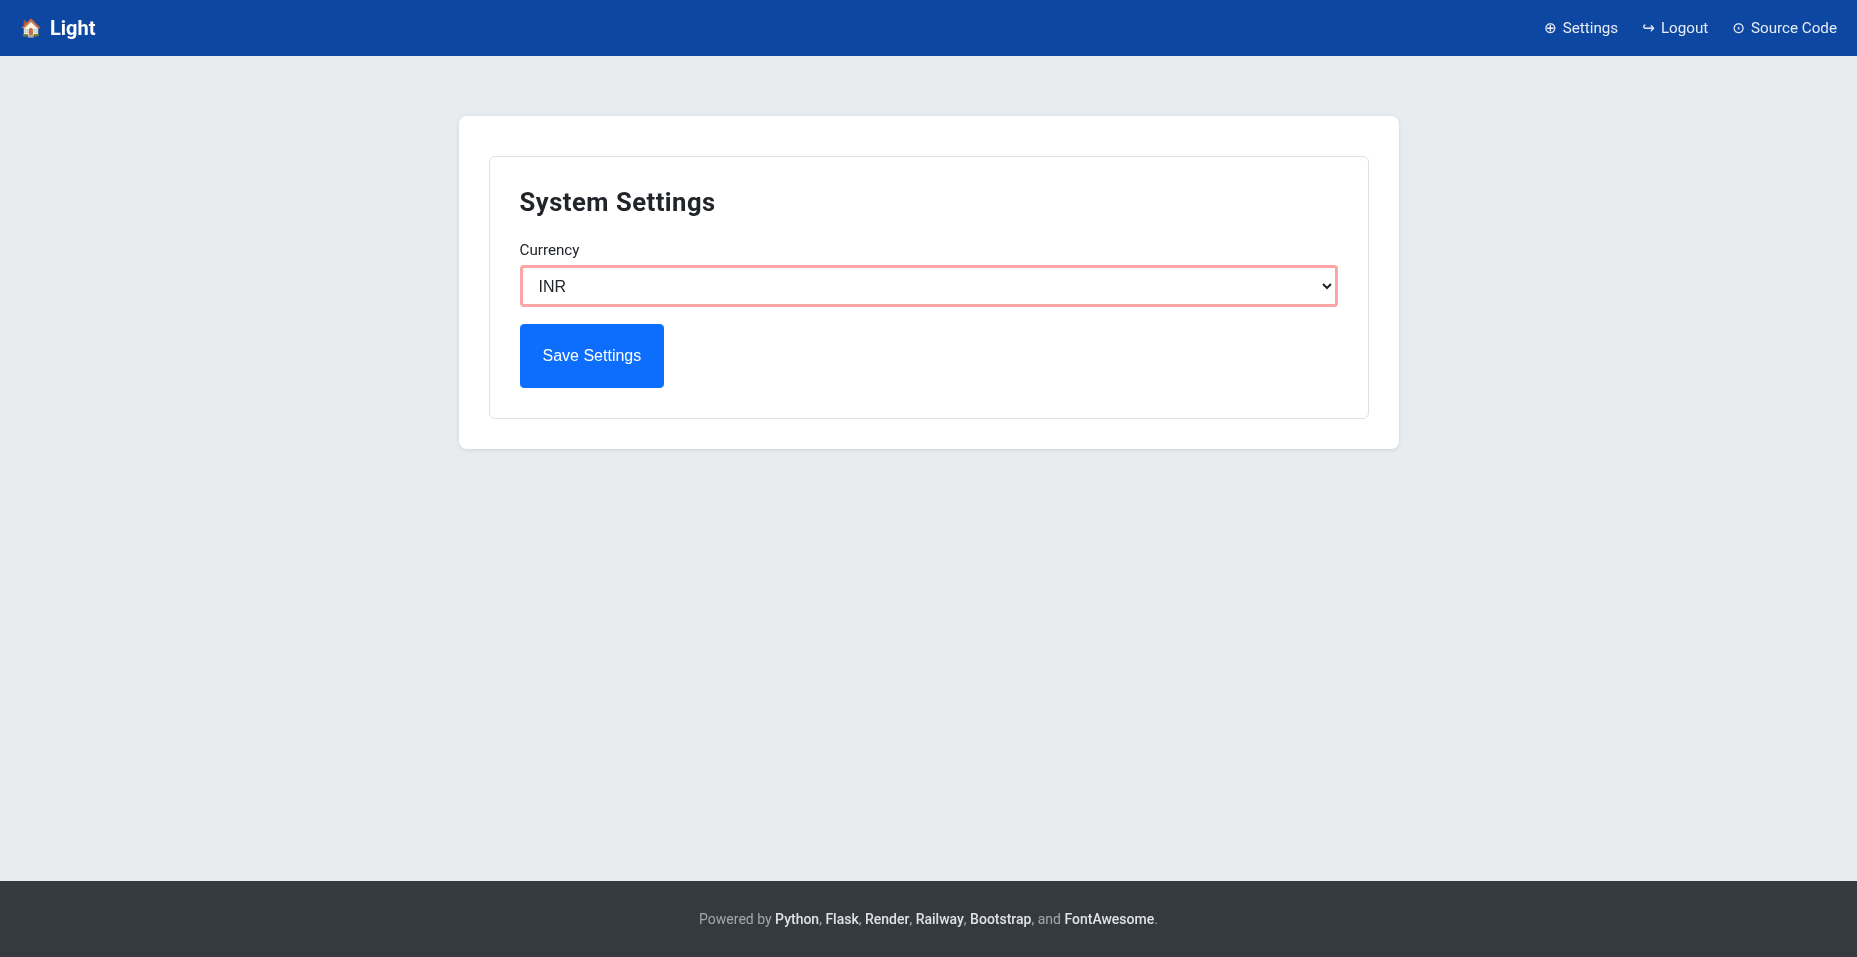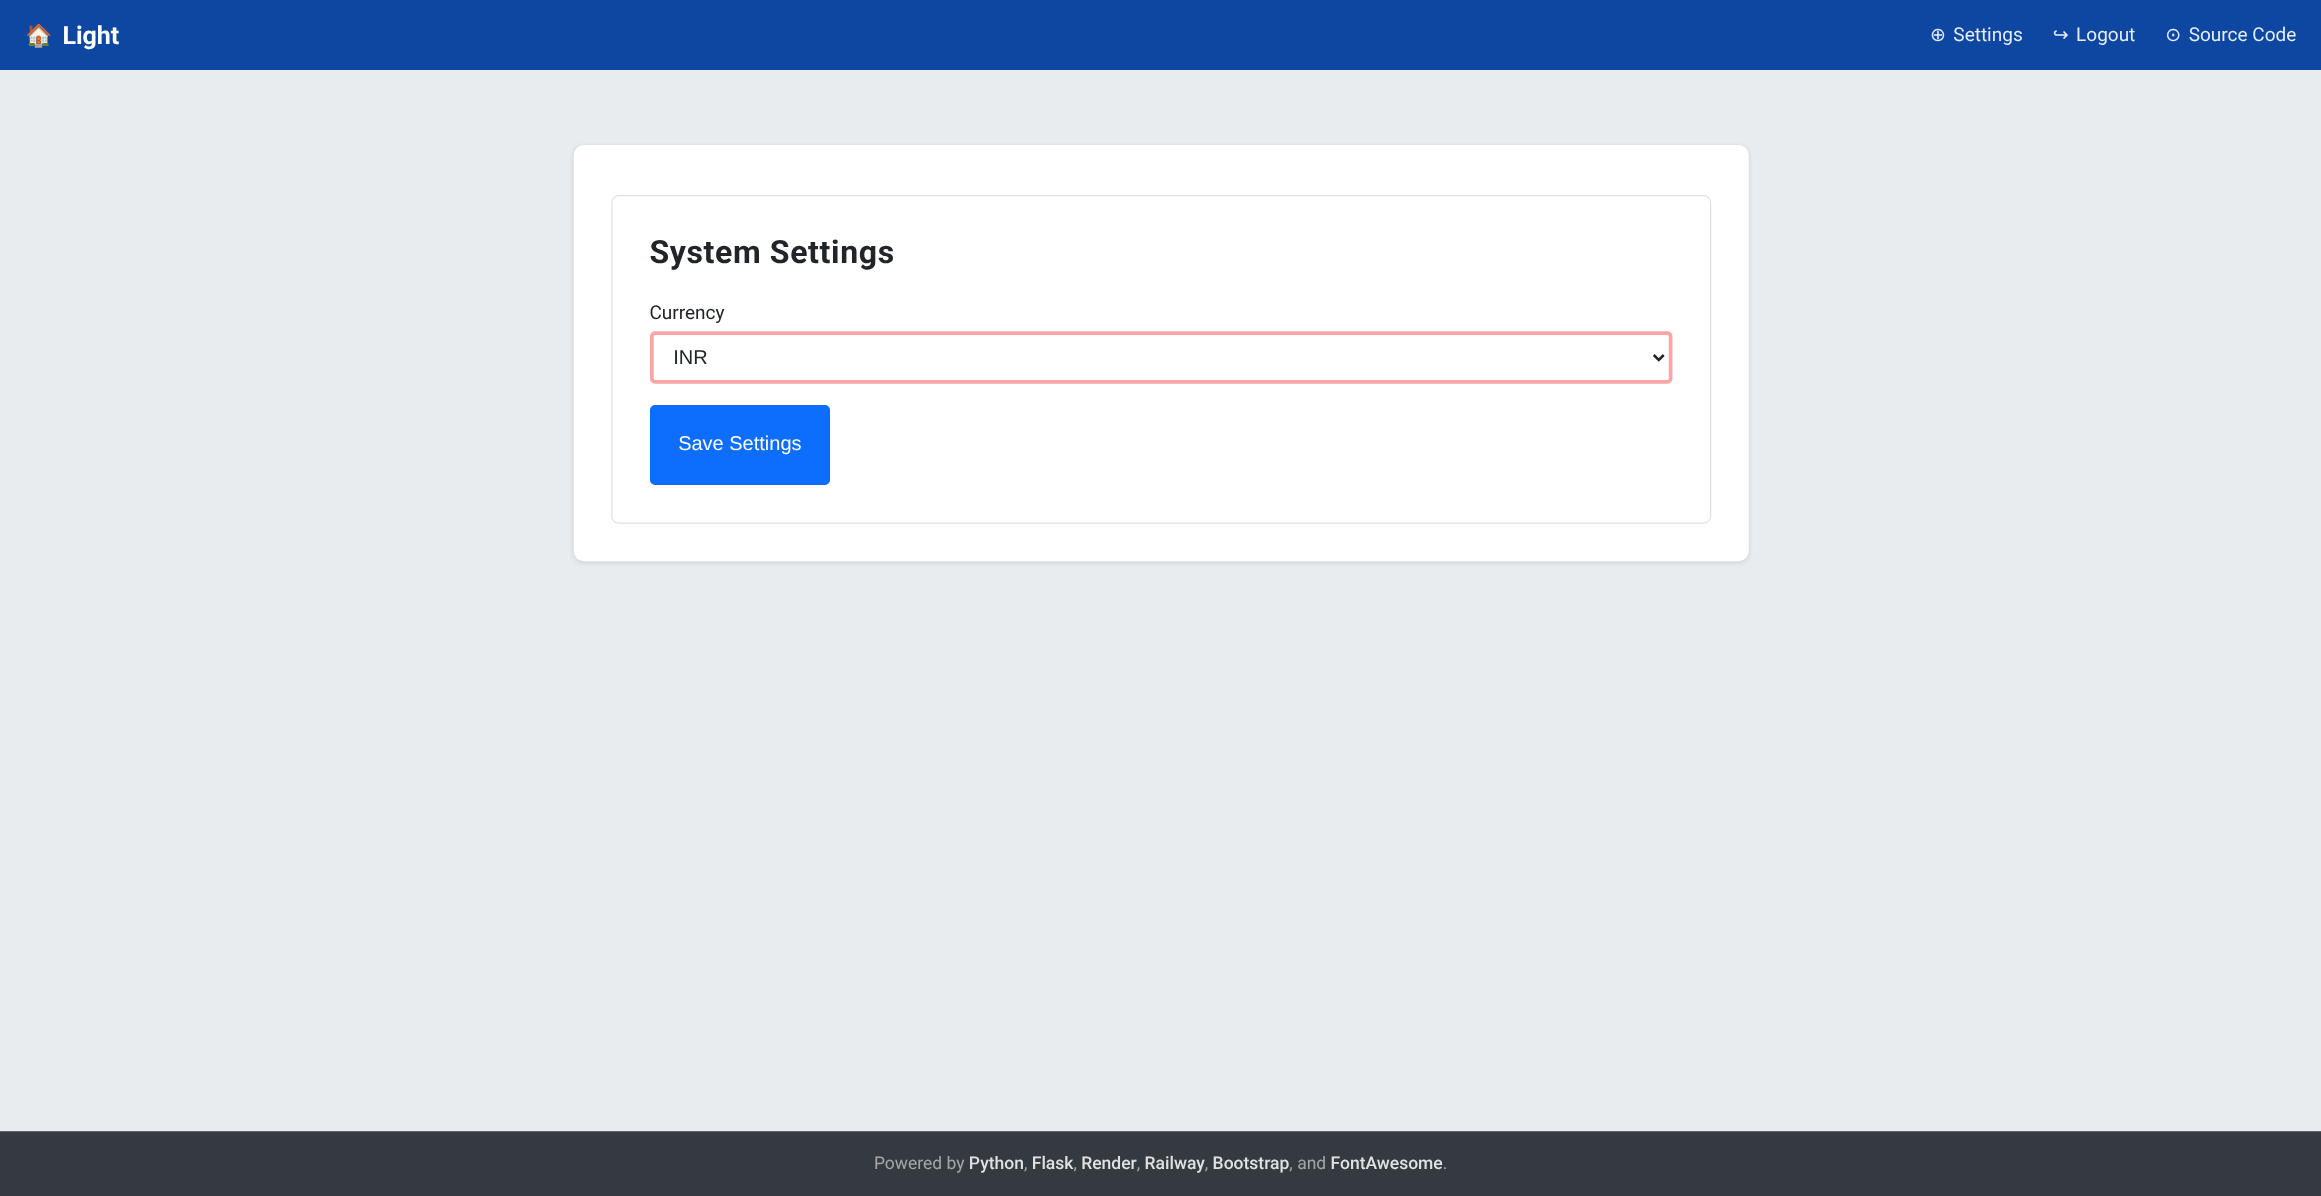--- a/index.html
+++ b/index.html
@@ -124,21 +124,21 @@
       font-size: 1rem;
       cursor: pointer;
       margin-top: 10px;
     }
 
     
     .footer {
       background-color: #343a40;
       color: rgba(255,255,255,0.55);
       text-align: center;
-      padding: 18px 20px;
+      padding: 30px 20px;
       font-size: 0.875rem;
       flex-shrink: 0;
     }
 
     .footer .highlight {
       color: rgba(255,255,255,0.85);
       font-weight: 500;
     }
   </style>
 </head>

